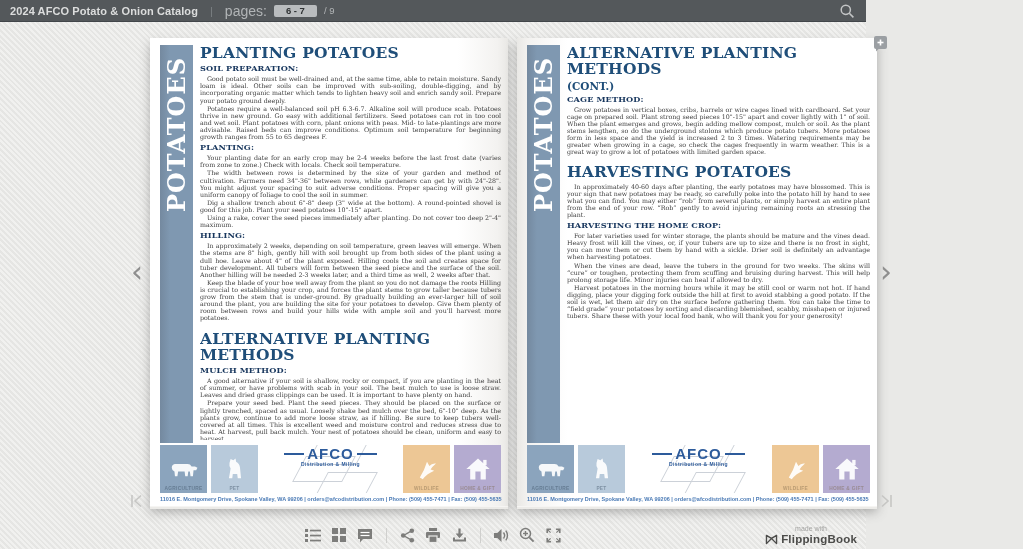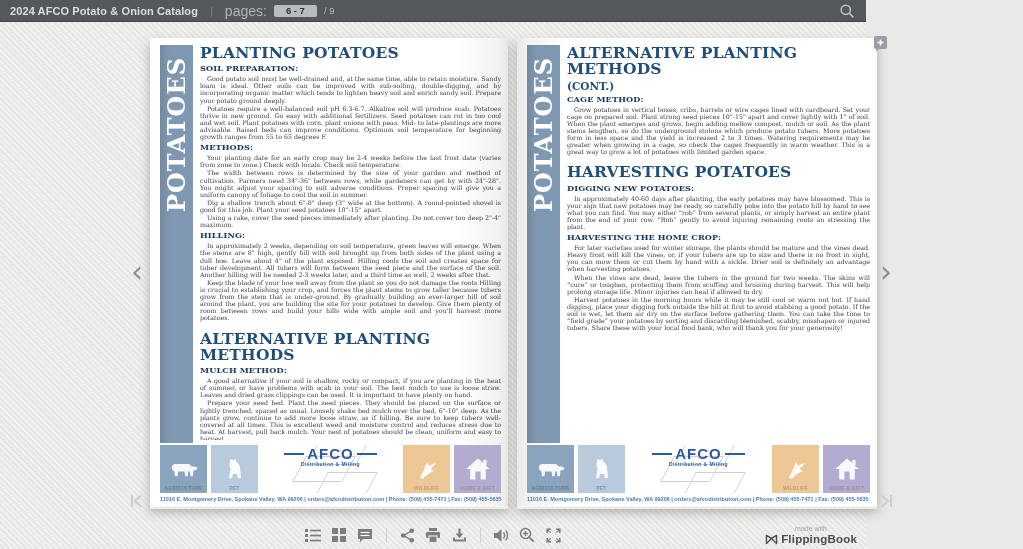--- a/index.html
+++ b/index.html
@@ -127,21 +127,21 @@
           </div>
       </div>
       <div class="content">
         <div class="page-title">PLANTING POTATOES</div>
         <div class="sec">
           <div class="sec-h">SOIL PREPARATION:</div>
           <p>Good potato soil must be well-drained and, at the same time, able to retain moisture. Sandy loam is ideal. Other soils can be improved with sub-soiling, double-digging, and by incorporating organic matter which tends to lighten heavy soil and enrich sandy soil. Prepare your potato ground deeply.</p>
           <p>Potatoes require a well-balanced soil pH 6.3-6.7. Alkaline soil will produce scab. Potatoes thrive in new ground. Go easy with additional fertilizers. Seed potatoes can rot in too cool and wet soil. Plant potatoes with corn, plant onions with peas. Mid- to late-plantings are more advisable. Raised beds can improve conditions. Optimum soil temperature for beginning growth ranges from 55 to 65 degrees F.</p>
         </div>
         <div class="sec">
-          <div class="sec-h">METHODS:</div>
+          <div class="sec-h">PLANTING:</div>
           <p>Your planting date for an early crop may be 2-4 weeks before the last frost date (varies from zone to zone.) Check with locals. Check soil temperature.</p>
           <p>The width between rows is determined by the size of your garden and method of cultivation. Farmers need 34"-36" between rows, while gardeners can get by with 24"-28". You might adjust your spacing to suit adverse conditions. Proper spacing will give you a uniform canopy of foliage to cool the soil in summer.</p>
           <p>Dig a shallow trench about 6"-8" deep (3" wide at the bottom). A round-pointed shovel is good for this job. Plant your seed potatoes 10"-15" apart.</p>
           <p>Using a rake, cover the seed pieces immediately after planting. Do not cover too deep 2"-4" maximum.</p>
         </div>
         <div class="sec">
           <div class="sec-h">HILLING:</div>
           <p>In approximately 2 weeks, depending on soil temperature, green leaves will emerge. When the stems are 8" high, gently hill with soil brought up from both sides of the plant using a dull hoe. Leave about 4" of the plant exposed. Hilling cools the soil and creates space for tuber development. All tubers will form between the seed piece and the surface of the soil. Another hilling will be needed 2-3 weeks later, and a third time as well, 2 weeks after that.</p>
           <p>Keep the blade of your hoe well away from the plant so you do not damage the roots Hilling is crucial to establishing your crop, and forces the plant stems to grow taller because tubers grow from the stem that is under-ground. By gradually building an ever-larger hill of soil around the plant, you are building the site for your potatoes to develop. Give them plenty of room between rows and build your hills wide with ample soil and you'll harvest more potatoes.</p>
         </div>
@@ -202,21 +202,20 @@
       </div>
       <div class="content">
         <div class="page-title">ALTERNATIVE PLANTING METHODS</div>
         <div class="cont-line">(CONT.)</div>
         <div class="sec" style="margin-top:2px;">
           <div class="sec-h">CAGE METHOD:</div>
           <p>Grow potatoes in vertical boxes, cribs, barrels or wire cages lined with cardboard. Set your cage on prepared soil. Plant strong seed pieces 10"-15" apart and cover lightly with 1" of soil. When the plant emerges and grows, begin adding mellow compost, mulch or soil. As the plant stems lengthen, so do the underground stolons which produce potato tubers. More potatoes form in less space and the yield is increased 2 to 3 times. Watering requirements may be greater when growing in a cage, so check the cages frequently in warm weather. This is a great way to grow a lot of potatoes with limited garden space.</p>
         </div>
         <div class="page-title second">HARVESTING POTATOES</div>
         <div class="sec">
-          <div class="sec-h">DIGGING NEW POTATOES:</div>
           <p>In approximately 40-60 days after planting, the early potatoes may have blossomed. This is your sign that new potatoes may be ready, so carefully poke into the potato hill by hand to see what you can find. You may either “rob” from several plants, or simply harvest an entire plant from the end of your row. “Rob” gently to avoid injuring remaining roots an stressing the plant.</p>
         </div>
         <div class="sec">
           <div class="sec-h">HARVESTING THE HOME CROP:</div>
           <p>For later varieties used for winter storage, the plants should be mature and the vines dead. Heavy frost will kill the vines, or, if your tubers are up to size and there is no frost in sight, you can mow them or cut them by hand with a sickle. Drier soil is definitely an advantage when harvesting potatoes.</p>
           <p>When the vines are dead, leave the tubers in the ground for two weeks. The skins will “cure” or toughen, protecting them from scuffing and bruising during harvest. This will help prolong storage life. Minor injuries can heal if allowed to dry.</p>
           <p>Harvest potatoes in the morning hours while it may be still cool or warm not hot. If hand digging, place your digging fork outside the hill at first to avoid stabbing a good potato. If the soil is wet, let them air dry on the surface before gathering them. You can take the time to “field grade” your potatoes by sorting and discarding blemished, scabby, misshapen or injured tubers. Share these with your local food bank, who will thank you for your generosity!</p>
         </div>
       </div>
 

